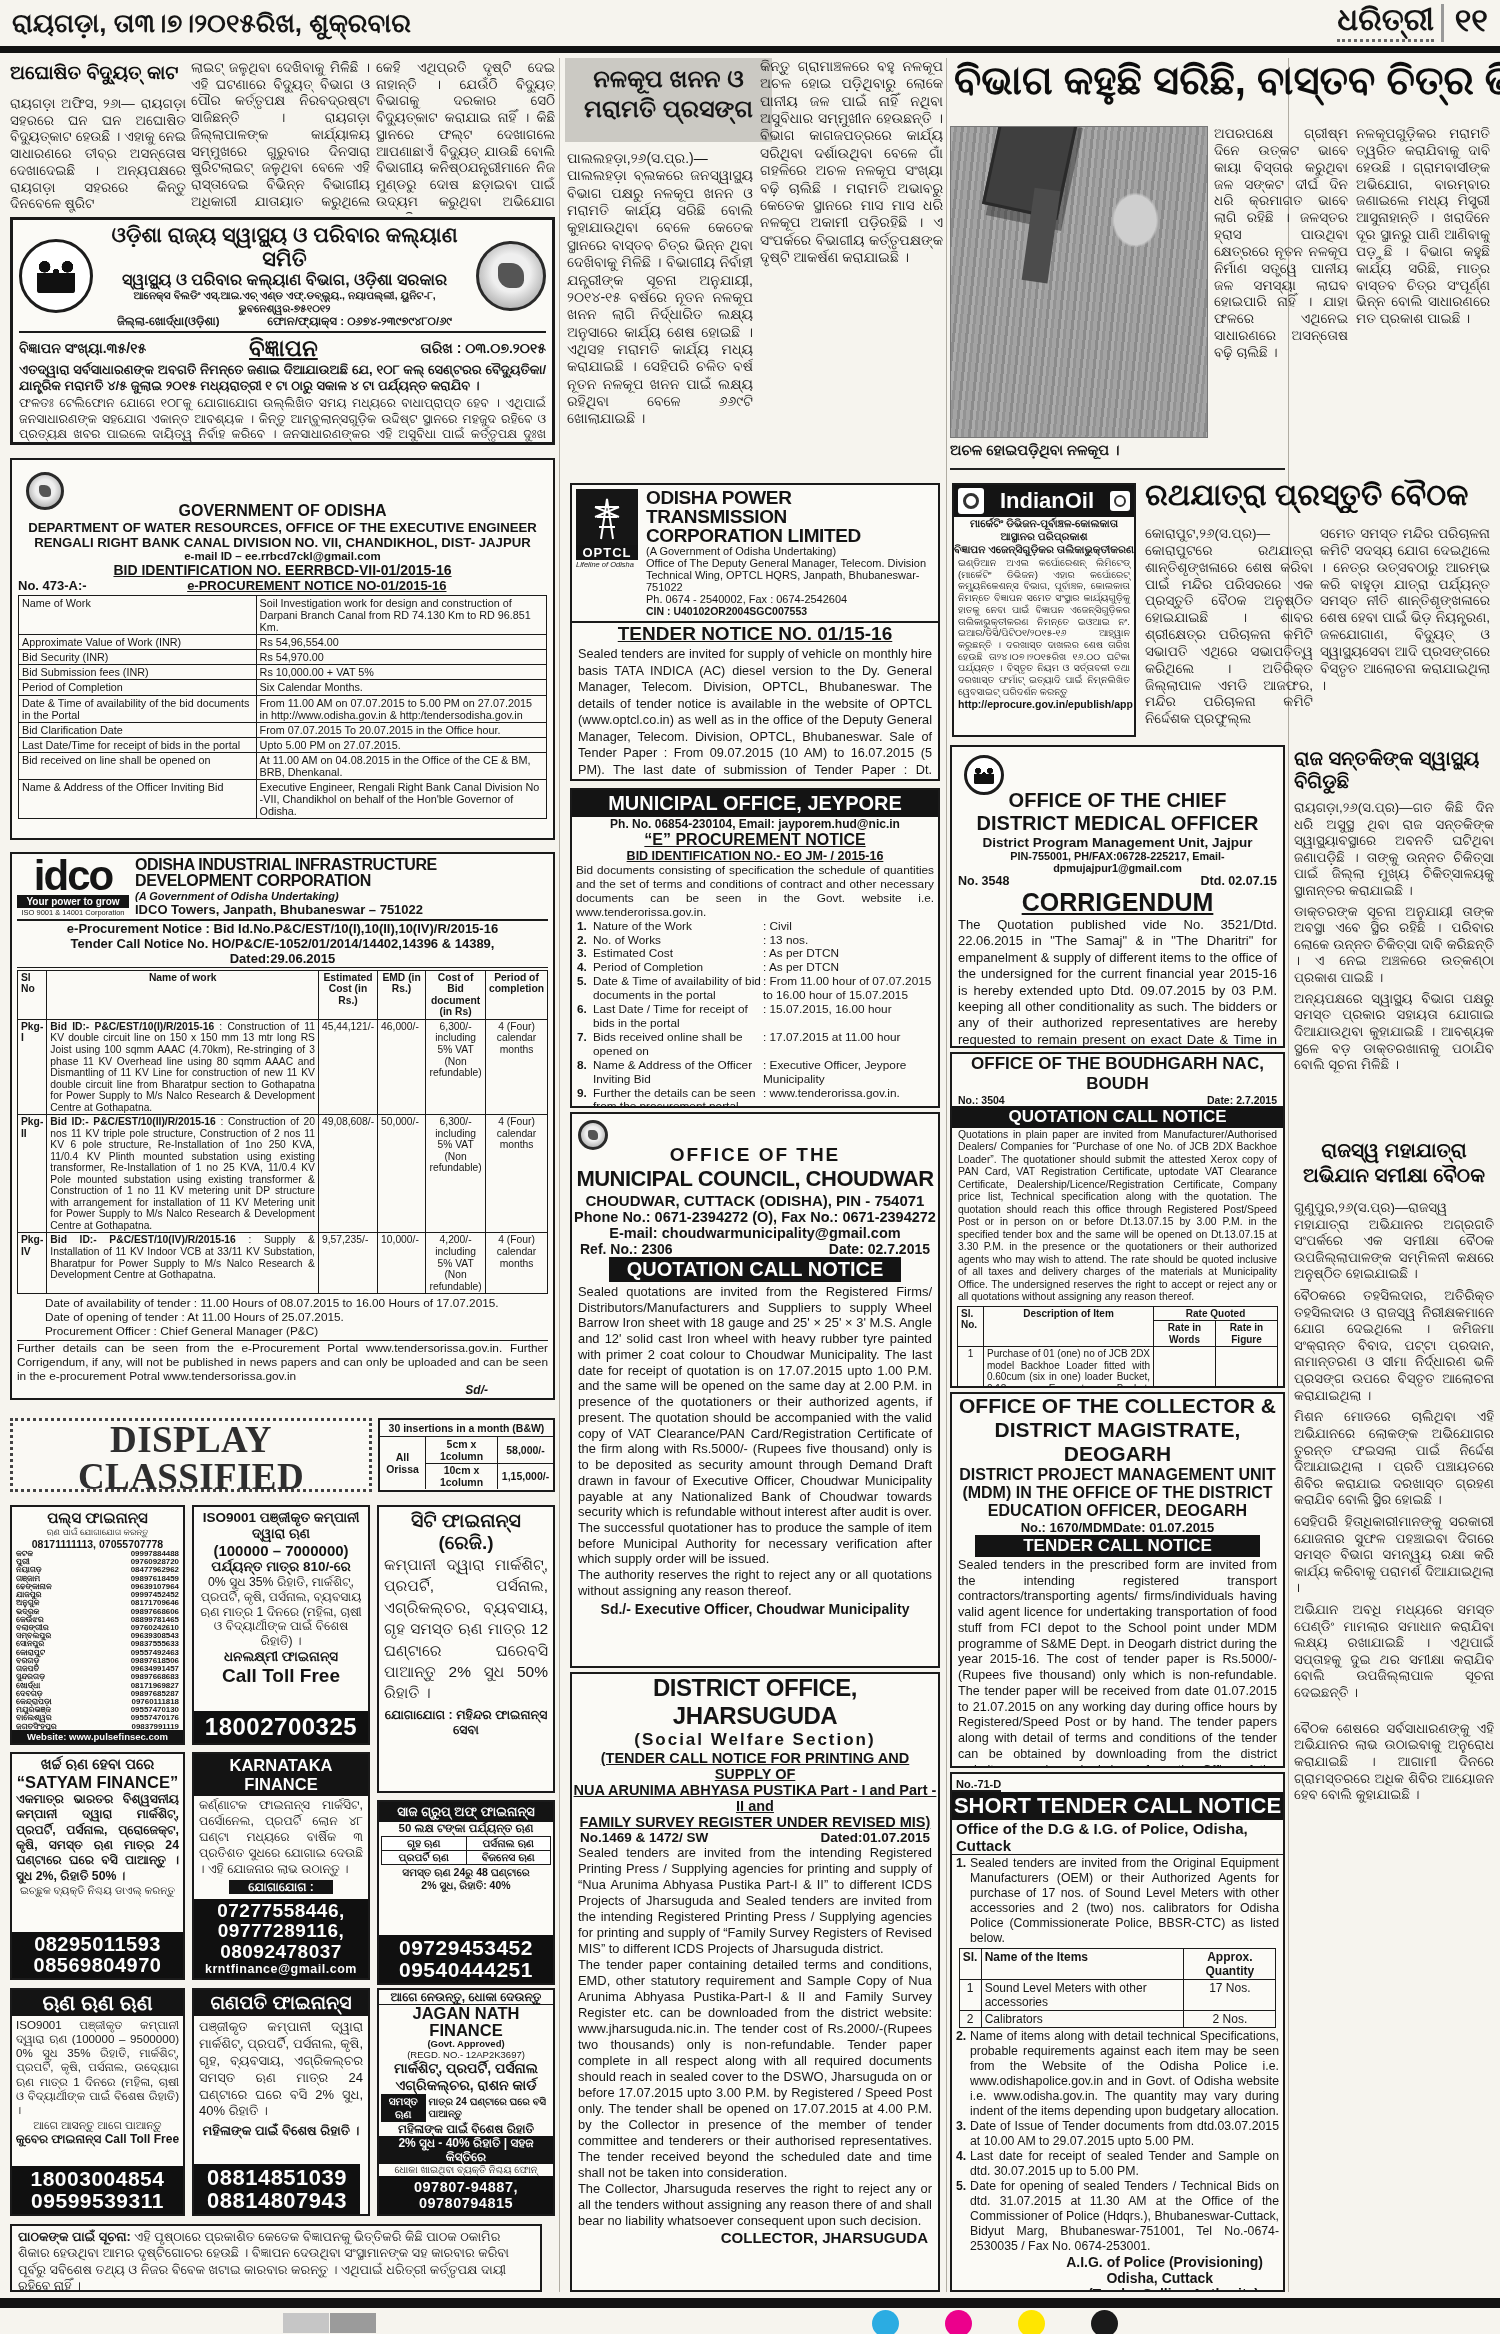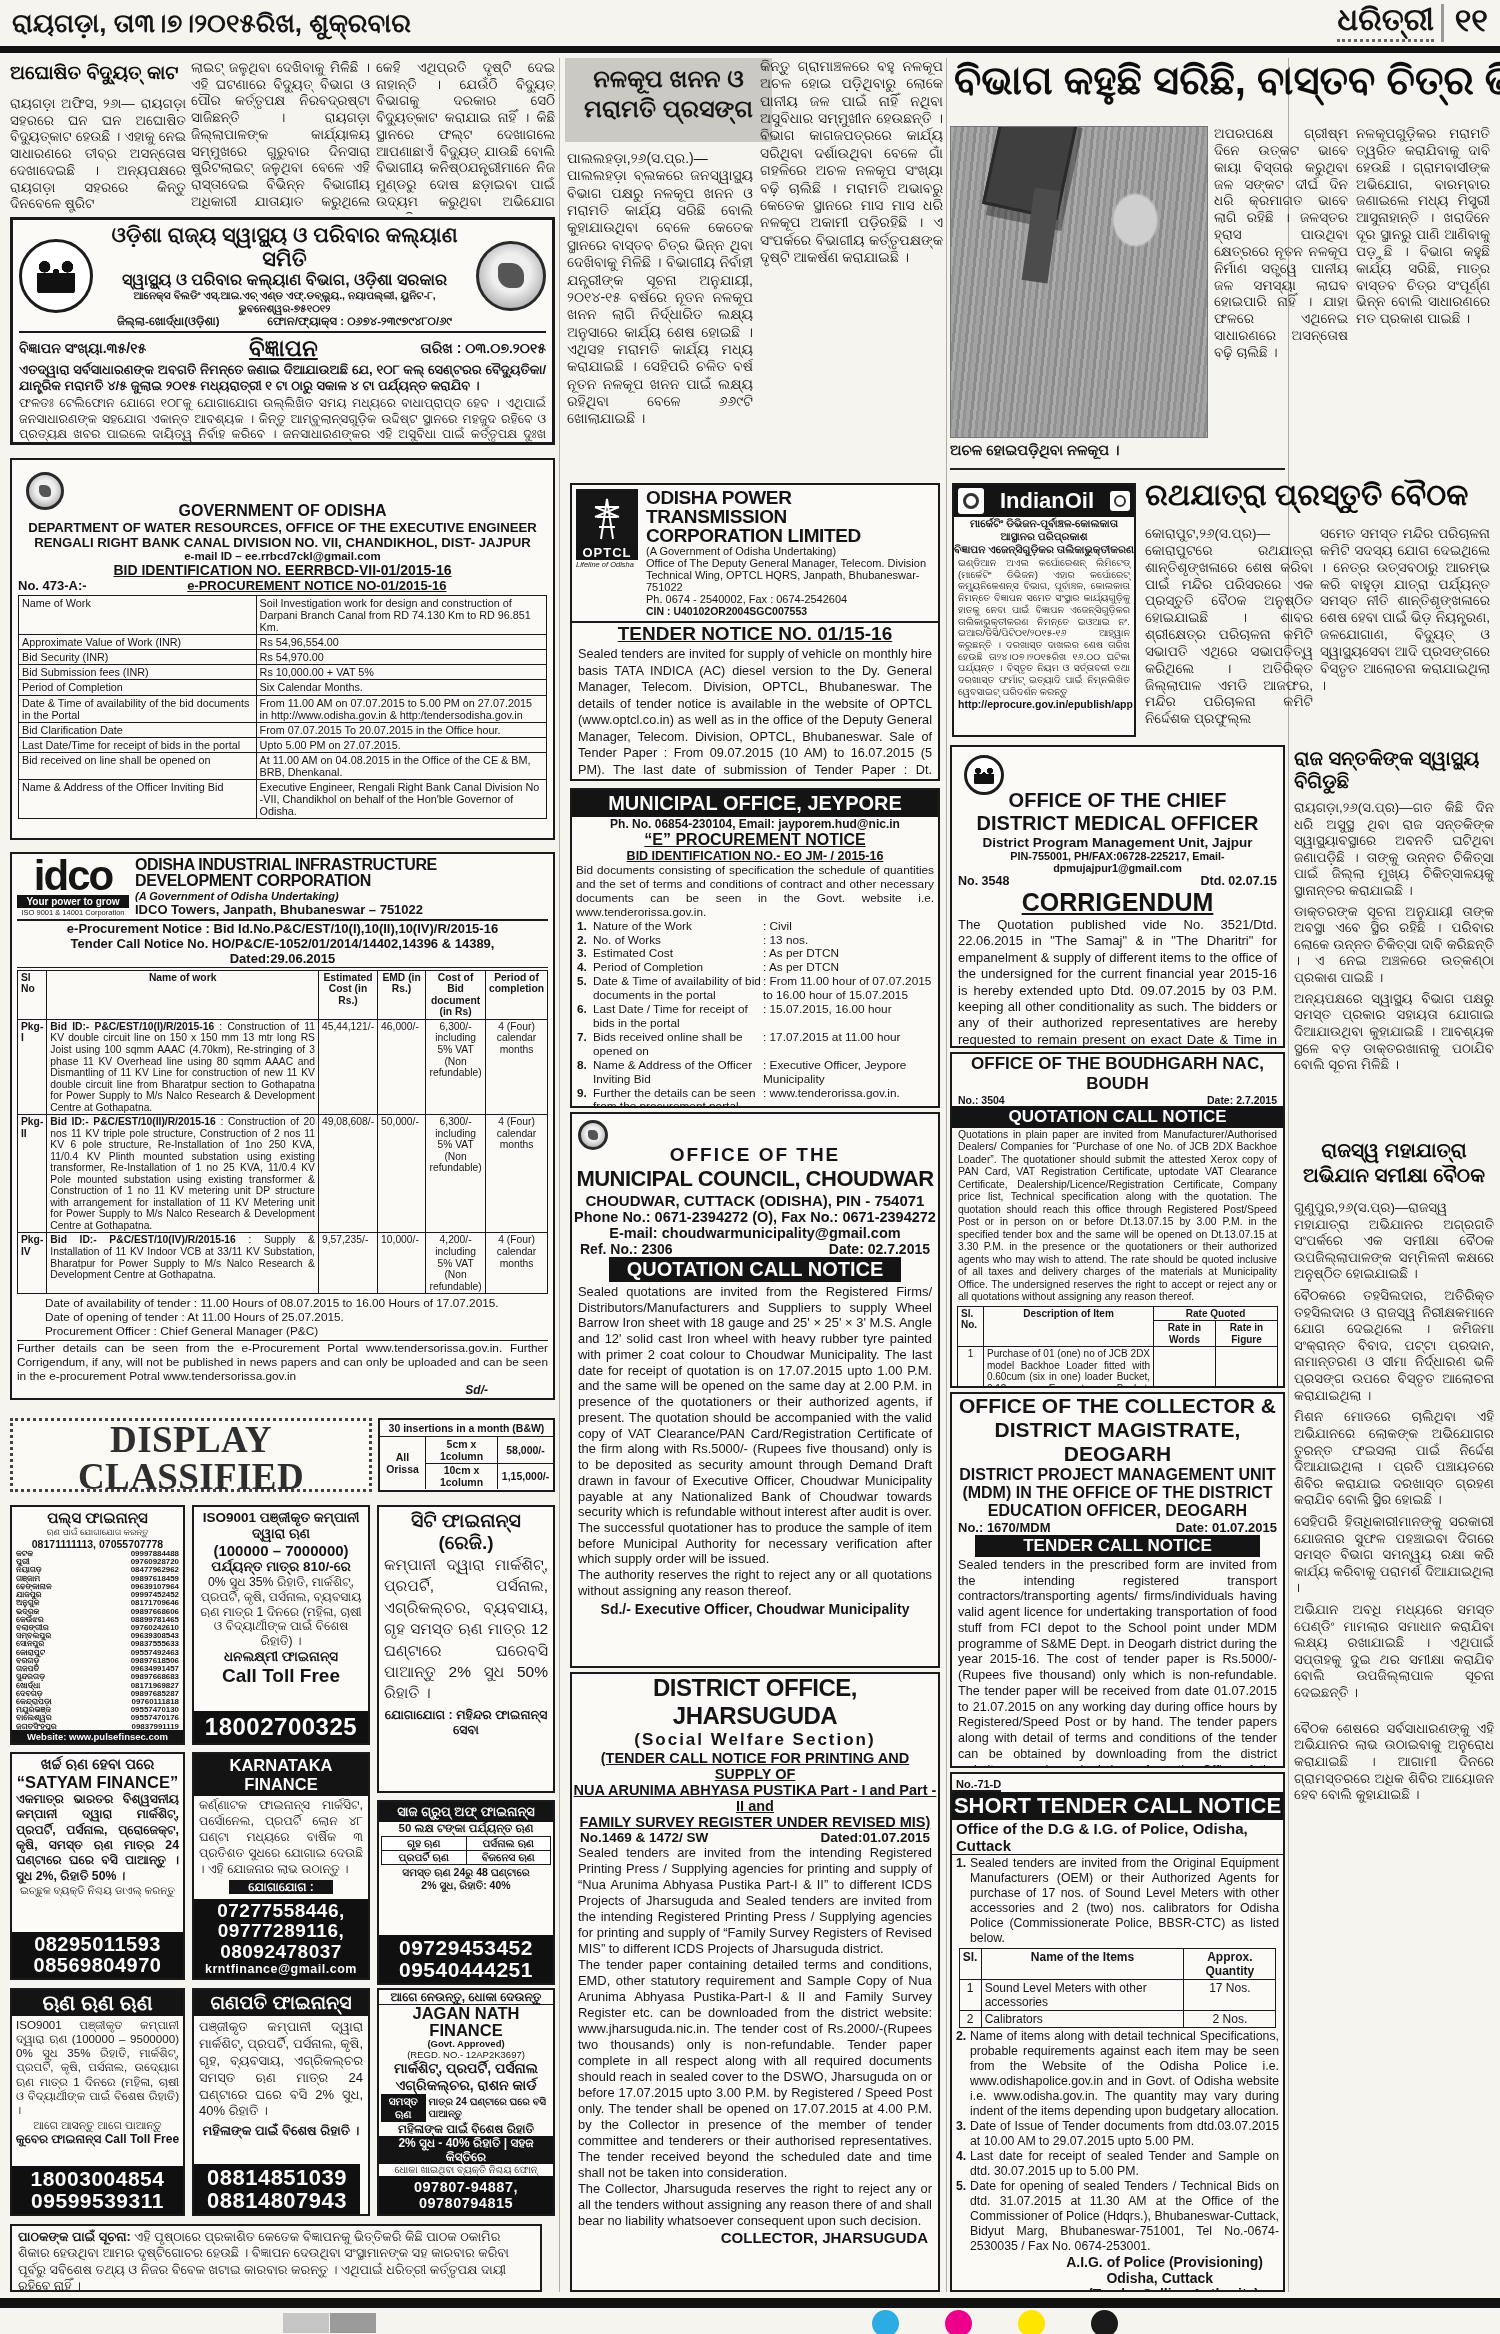--- a/index.html
+++ b/index.html
@@ -675,42 +675,42 @@
     </table>
 
 </div>
 
 <div class="abs box" style="left:950px;top:1392px;width:335px;height:376px;padding:0">
   <div class="ctr b" style="font-size:21px">OFFICE OF THE COLLECTOR &amp;</div>
   <div class="ctr b" style="font-size:21px">DISTRICT MAGISTRATE, DEOGARH</div>
   <div class="ctr b" style="font-size:16px">DISTRICT PROJECT MANAGEMENT UNIT</div>
   <div class="ctr b" style="font-size:16px">(MDM) IN THE OFFICE OF THE DISTRICT</div>
   <div class="ctr b" style="font-size:16px">EDUCATION OFFICER, DEOGARH</div>
-  <div class="b" style="display:flex;justify-content:space-between;font-size:13px;padding:0 6px">
+  <div class="b" style="display:flex;justify-content:center;font-size:13px;padding:0 6px">
     <span>No.: 1670/MDM</span>
     <span>Date: 01.07.2015</span>
   </div>
   <div class="banner" style="font-size:17px;width:86%;margin:0 auto;padding:1px 0">TENDER CALL NOTICE</div>
   <div class="j" style="font-size:12.6px;line-height:1.25;padding:1px 6px">Sealed tenders in the prescribed form are invited from the intending registered transport contractors/transporting agents/ firms/individuals having valid agent licence for undertaking transportation of food stuff from FCI depot to the School point under MDM programme of S&amp;ME Dept. in Deogarh district during the year 2015-16. The cost of tender paper is Rs.5000/- (Rupees five thousand) only which is non-refundable. The tender paper will be received from date 01.07.2015 to 21.07.2015 on any working day during office hours by Registered/Speed Post or by hand. The tender papers along with detail of terms and conditions of the tender can be obtained by downloading from the district website: www.deogarh.nic.in or from the Office of the District Education Officer, Deogarh.</div>
 
 </div>
 
 <div class="abs box" style="left:950px;top:1772px;width:335px;height:520px;padding:0">
   <div class="b" style="font-size:11px;padding-left:4px;border-bottom:2px solid #1a1a1a;display:inline-block">No.-71-D</div>
   <div class="banner" style="font-size:22px;padding:1px 0">SHORT TENDER CALL NOTICE</div>
   <div class="b" style="font-size:15px;padding:0 4px;border-bottom:1px solid #1a1a1a">Office of the D.G &amp; I.G. of Police, Odisha, Cuttack</div>
   <div style="display:flex;font-size:12.3px;line-height:1.22;padding:1px 4px">
     <span class="b" style="flex:0 0 14px">1.</span>
     <span class="j" style="flex:1">Sealed tenders are invited from the Original Equipment Manufacturers (OEM) or their Authorized Agents for purchase of 17 nos. of Sound Level Meters with other accessories and 2 (two) nos. calibrators for Odisha Police (Commissionerate Police, BBSR-CTC) as listed below.</span>
   </div>
   <table style="font-size:12px;width:96%;margin:1px auto">
     <thead>
       <tr>
         <th style="width:22px">Sl.</th>
-        <th style="text-align:center">Name of the Items</th>
+        <th style="">Name of the Items</th>
         <th style="width:92px;text-align:center">Approx. Quantity</th>
       </tr>
     </thead>
     <tbody>
 
         <tr>
           <td class="ctr">1</td>
           <td>Sound Level Meters with other accessories</td>
           <td class="ctr">17 Nos.</td>
         </tr>

